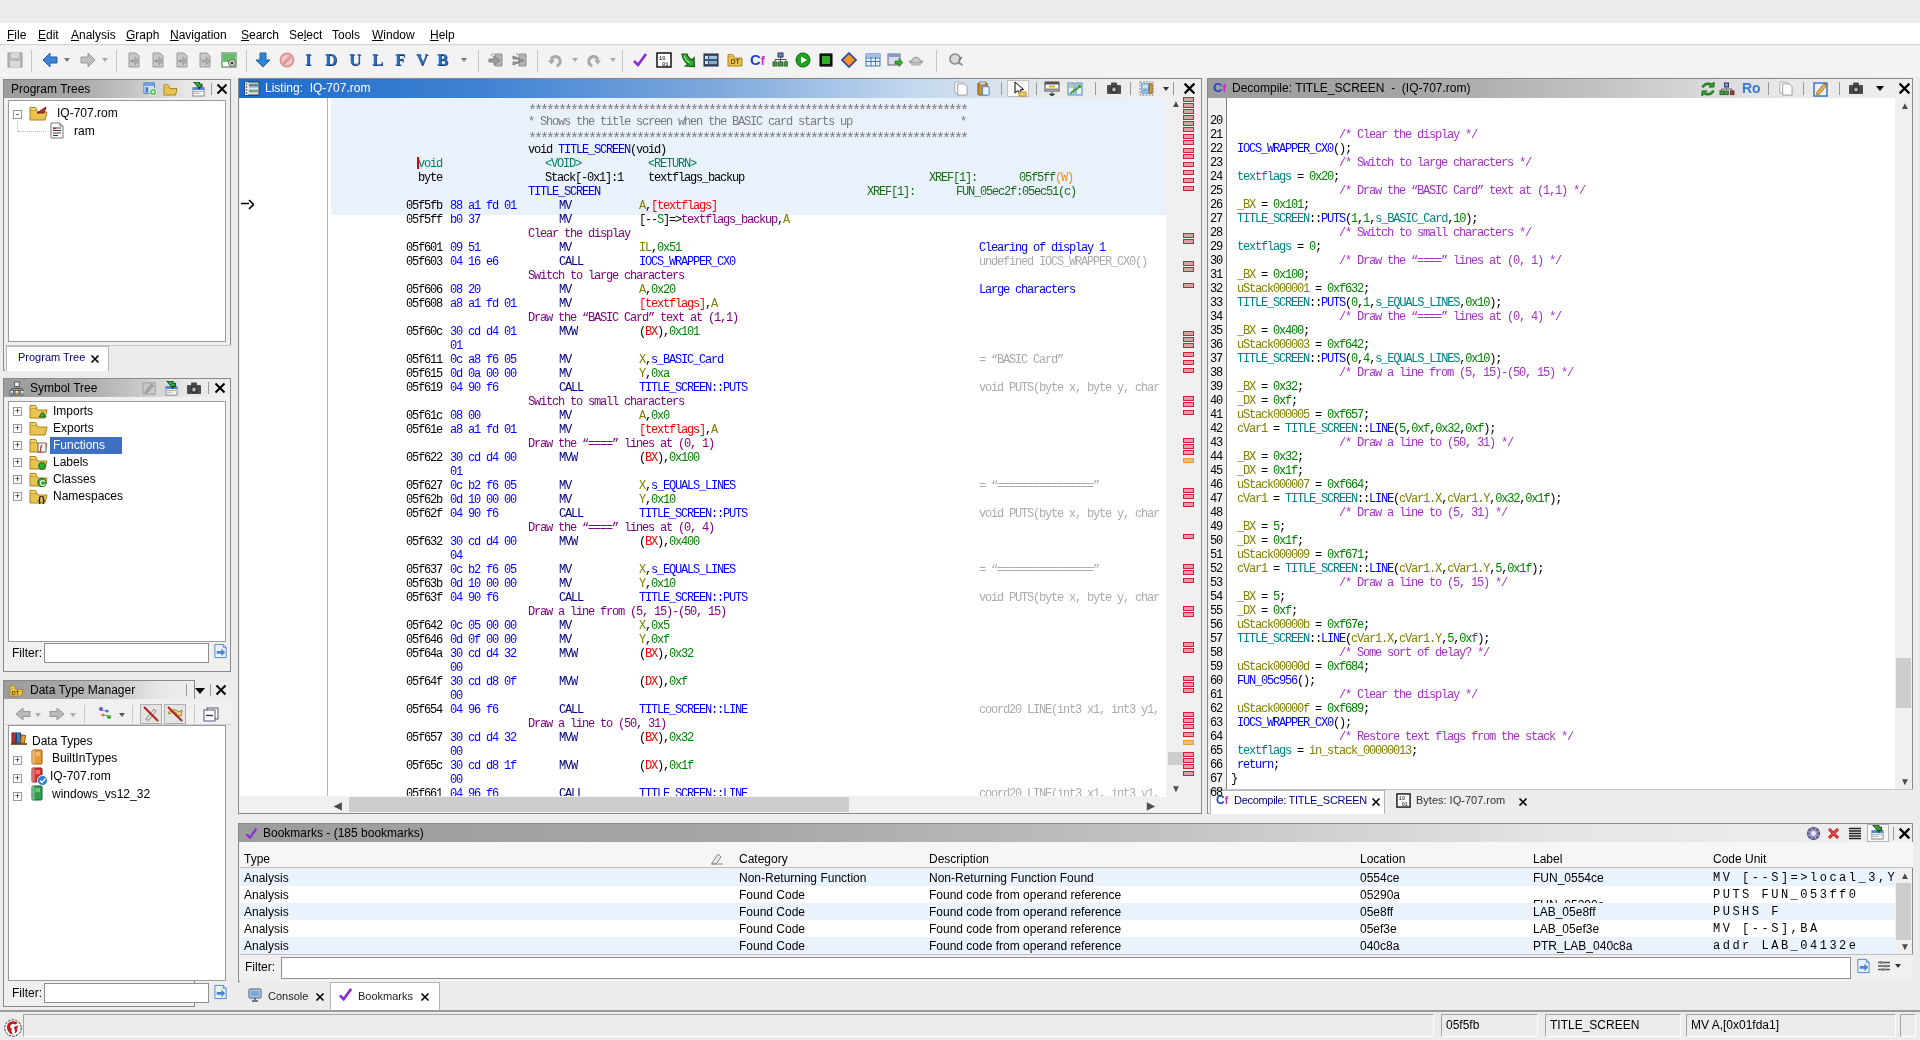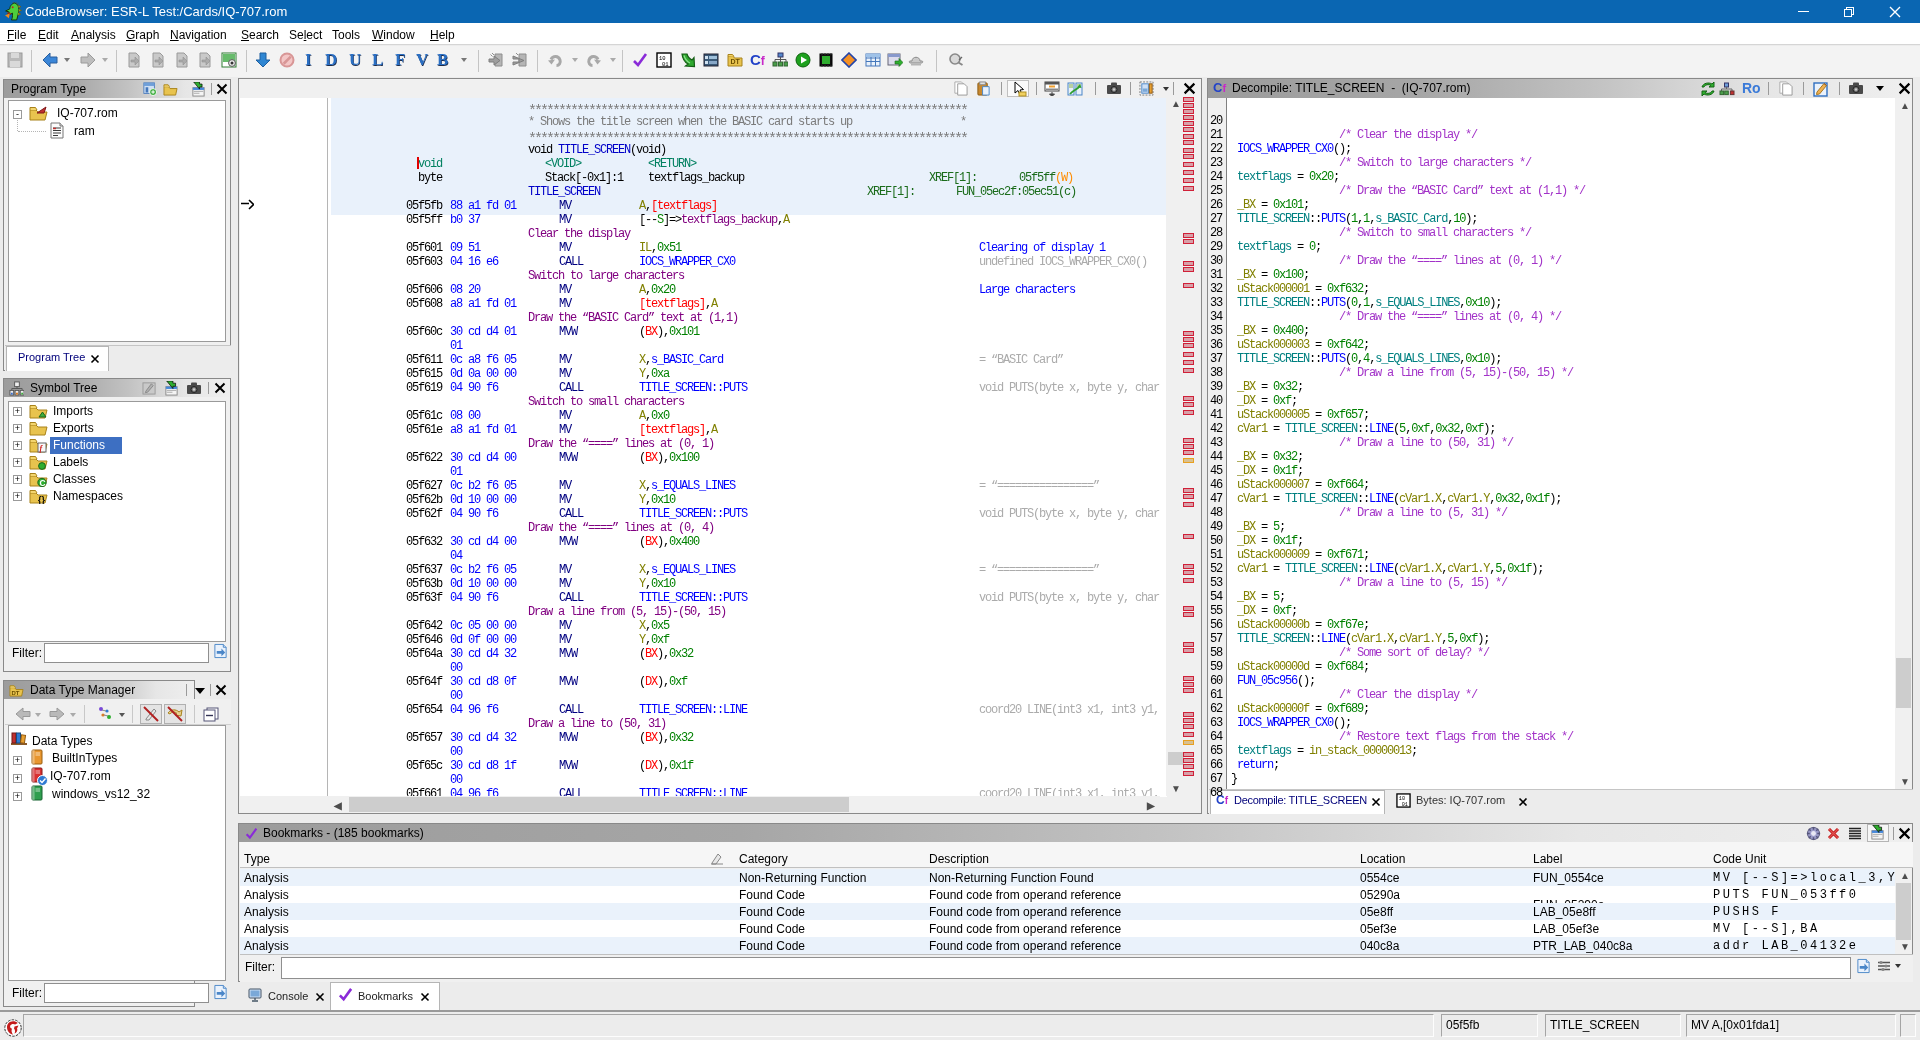--- a/index.html
+++ b/index.html
@@ -49,37 +49,20 @@
 .pm{position:absolute;width:9px;height:9px;border:1px solid #9a9a9a;background:#fff;font-size:9px;line-height:7px;text-align:center;color:#000}
 
 .filterrow{position:absolute;font-size:12px;color:#000}
 .finput{position:absolute;background:#fff;border:1px solid #8f8f8f}
 
 .bmrow{position:absolute;font-size:12px;color:#000;white-space:pre}
 .statcell{position:absolute;border:1px solid #a5a5a5;border-bottom-color:#fdfdfd;border-right-color:#fdfdfd;background:#ececec;font-size:12px;color:#000}
 .tab{position:absolute;font-size:11px}
 </style></head><body>
 <div id="root">
-<div class="abs" id="title">
-<svg class="abs" style="left:4px;top:2px" width="18" height="19" viewBox="0 0 17 18">
-        <path d="M10 1 C6.5 1.8 5.5 4.5 5.5 6.5 L1.5 8.5 L5 9.5 L3.5 11.5 L6.5 11.5 L8 10.5 C8 13.5 8 15.5 7 17 L12 17 C13 13 14 10 14 7 C14 3.8 12.8 1.8 10 1 Z" fill="#4ecd3c" stroke="#10300c" stroke-width="0.9"></path>
-        <path d="M13.5 3 L16 4.5 L13.8 5.5 M14 6.5 L16.5 8 L14 9 M13.5 10 L15.8 11.5 L13.2 12.5" fill="#b8a020" stroke="#6a5a10" stroke-width="0.7"></path>
-        <path d="M1 12.5 L5.5 10.8 L4.5 15.5 Z" fill="#f08a18"></path>
-        <path d="M3 10.2 L6.5 11.2" stroke="#c03010" stroke-width="1.1"></path>
-        <circle cx="8.2" cy="5" r="0.9" fill="#c02020"></circle>
-        <path d="M9.5 1.2 L8.5 0.2 M11 1.4 L11.5 0.2 M12.5 2.2 L13.6 1.4" stroke="#6a5a10" stroke-width="0.8"></path>
-      </svg>
-<div class="t">CodeBrowser: ESR-L Test:/Cards/IQ-707.rom</div>
-<div class="abs" style="left:1798px;top:11px;width:11px;height:1px;background:#fff"></div>
-<div class="abs" style="left:1846px;top:7px;width:8px;height:8px;border:1px solid #fff"></div>
-      <div class="abs" style="left:1844px;top:9px;width:8px;height:8px;border:1px solid #fff;background:#0a66b2"></div>
-<svg class="abs" style="left:1889px;top:6px" width="12" height="12" viewBox="0 0 12 12">
-        <path d="M1 1 L11 11 M11 1 L1 11" stroke="#fff" stroke-width="1.4"></path>
-      </svg>
-</div>
 <div class="abs" id="menu">
 <span style="left:7px"><u>F</u>ile</span>
 <span style="left:38px"><u>E</u>dit</span>
 <span style="left:71px"><u>A</u>nalysis</span>
 <span style="left:126px"><u>G</u>raph</span>
 <span style="left:170px"><u>N</u>avigation</span>
 <span style="left:241px"><u>S</u>earch</span>
 <span style="left:289px">Se<u>l</u>ect</span>
 <span style="left:332px">Tools</span>
 <span style="left:372px"><u>W</u>indow</span>
@@ -222,21 +205,21 @@
       <path d="M4 9 C4 4 12 4 12 9 L14 9 C15 9 15 11 13.5 11 L2.5 11 C1 11 1 9 2 9 Z" fill="#c9c9c9" stroke="#8a8a8a"></path>
       <rect x="3" y="11.5" width="10" height="2" fill="#b5b5b5"></rect>
     </svg>
 <svg class="abs" style="left:948px;top:52px" width="16" height="16" viewBox="0 0 16 16">
       <circle cx="7" cy="7" r="5" fill="#d9d9d9" stroke="#888" stroke-width="1.6"></circle>
       <path d="M10.5 10.5 L14.5 13" stroke="#888" stroke-width="2"></path>
       <path d="M14 5 l-3 3" stroke="#666" stroke-width="1.2"></path>
     </svg>
 <div class="panel" style="left:3px;top:79px;width:228px;height:292px">
 <div class="phead">
-        <span class="ht" style="left:7px">Program Type</span>
+        <span class="ht" style="left:7px">Program Trees</span>
         <svg class="abs" style="left:139px;top:2px" width="14" height="14" viewBox="0 0 16 16">
           <rect x="1" y="1" width="12" height="12" fill="#cfe0f5" stroke="#4477bb"></rect>
           <rect x="1" y="1" width="12" height="3.5" fill="#6f9fd8"></rect>
           <rect x="3" y="6" width="3" height="6" fill="#4477bb"></rect>
           <circle cx="11.5" cy="11.5" r="4" fill="#3fae3f" stroke="#fff"></circle>
           <path d="M11.5 9.5 V13.5 M9.5 11.5 H13.5" stroke="#fff" stroke-width="1.2"></path>
         </svg>
         <svg class="abs" style="left:159px;top:2px" width="15" height="14" viewBox="0 0 16 15">
           <path d="M1 5 L6 5 L7.5 7 L15 7 L13.5 14 L1 14 Z" fill="#e8c34e" stroke="#a8821a"></path>
           <path d="M1 5 L1 3 L5.5 3 L7 5" fill="#f3d56e" stroke="#a8821a"></path>
@@ -454,20 +437,34 @@
 <div class="trow" style="left:48px;top:106px">windows_vs12_32</div>
 <div class="filterrow" style="left:8px;top:305px">Filter:</div>
 <div class="finput" style="left:40px;top:302px;width:165px;height:20px"></div>
 <svg class="abs" style="left:209px;top:303px" width="15" height="16" viewBox="0 0 16 16">
         <path d="M2 1 L11 1 L14 4 L14 15 L2 15 Z" fill="#eaf2fc" stroke="#4a86c8"></path>
         <path d="M11 1 L11 4 L14 4" fill="#cfe0f5" stroke="#4a86c8"></path>
         <path d="M4 8 l5 0 0 -2.6 4 4.1 -4 4.1 0 -2.6 -5 0 Z" fill="#4a86c8"></path>
       </svg>
 </div>
 <div class="panel" style="left:238px;top:78px;width:964px;height:736px">
+<div class="phead active" style="height:19px">
+        <svg class="abs" style="left:5px;top:2px" width="16" height="15" viewBox="0 0 16 15">
+          <rect x="1" y="1" width="14" height="13" fill="#dfe8ef" stroke="#333"></rect>
+          <rect x="1" y="1" width="3" height="13" fill="#e8e8e8"></rect>
+          <circle cx="2.5" cy="3" r="0.8" fill="#333"></circle>
+          <circle cx="2.5" cy="6" r="0.8" fill="#333"></circle>
+          <circle cx="2.5" cy="9" r="0.8" fill="#333"></circle>
+          <circle cx="2.5" cy="12" r="0.8" fill="#333"></circle>
+          <rect x="5" y="2.5" width="9" height="4" fill="#8aa8c0"></rect>
+          <rect x="5" y="8" width="9" height="4" fill="#b8d0b8"></rect>
+          <path d="M5 4 H14 M5 10 H14" stroke="#46606e"></path>
+        </svg>
+        <span class="ht" style="left:26px">Listing:  IQ-707.rom</span>
+      </div>
 <svg class="abs" style="left:714px;top:2px" width="15" height="15" viewBox="0 0 16 16">
         <path d="M2 1 L9 1 L12 4 L12 13 L2 13 Z" fill="#fff" stroke="#aaa"></path>
         <path d="M5 3 L12 3 L15 6 L15 15 L5 15 Z" fill="#fff" stroke="#999"></path>
       </svg>
 <svg class="abs" style="left:737px;top:2px" width="15" height="15" viewBox="0 0 16 16">
         <rect x="2" y="2" width="10" height="13" rx="1" fill="#c8892f" stroke="#8a5a10"></rect>
         <rect x="4" y="1" width="6" height="3" fill="#e0e0e0" stroke="#888"></rect>
         <path d="M7 6 L14 6 L14 15 L7 15 Z" fill="#eaf2fc" stroke="#4a86c8"></path>
       </svg>
 <div class="abs" style="left:762px;top:3px;width:1px;height:13px;background:#9a9a9a"></div>

